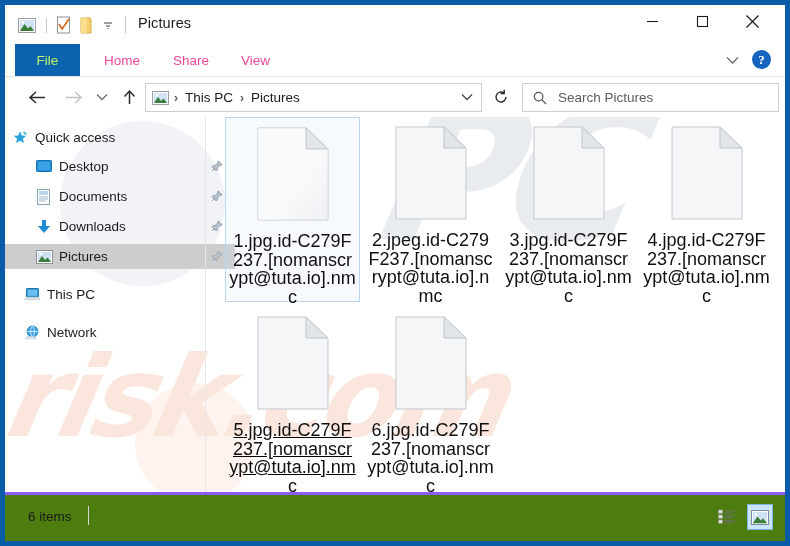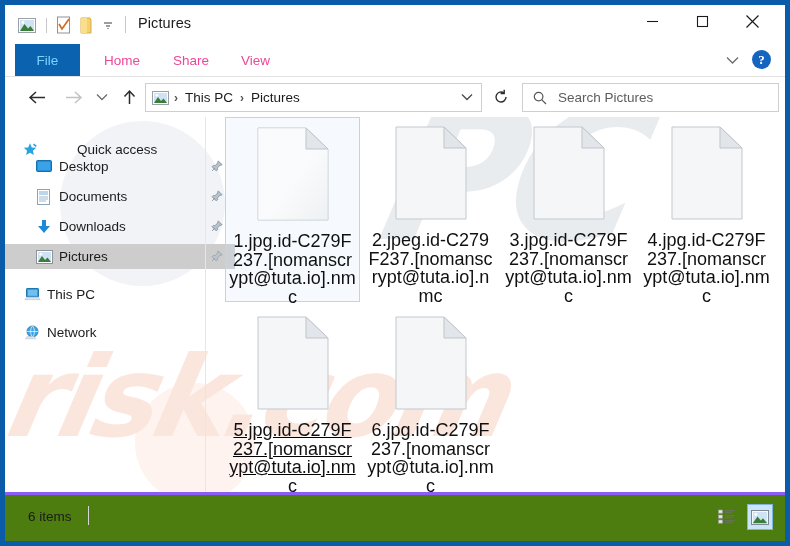--- a/index.html
+++ b/index.html
@@ -70,21 +70,21 @@
   
   #ribbon{
     position:absolute;left:0;top:39px;right:0;height:32px;
     background:#ffffff;border-bottom:1px solid #e3e3e3;
   }
   .tab{
     position:absolute;top:0;height:32px;
     display:flex;align-items:center;justify-content:center;
     font-size:13.5px;color:#ec4899;
   }
-  #tab-file{left:10px;width:65px;background:#0b63b0;color:#7dd3fc;}
+  #tab-file{left:10px;width:65px;background:#0b63b0;color:#bef264;}
   #tab-home{left:85px;width:64px;}
   #tab-share{left:155px;width:62px;}
   #tab-view{left:223px;width:55px;}
   #ribbon-chevron{position:absolute;right:43px;top:7px;width:20px;height:18px;
      display:flex;align-items:center;justify-content:center;}
   #help-btn{
     position:absolute;right:14px;top:6px;width:19px;height:19px;border-radius:50%;
     background:#1565c0;color:#ffffff;font-size:13px;font-weight:bold;
     display:flex;align-items:center;justify-content:center;
     font-family:"Liberation Serif", serif;
@@ -296,21 +296,21 @@
         </svg>
       </span>
       <span id="search-placeholder">Search Pictures</span>
     </div>
   </div>
 
   <div id="content">
 
     <div id="sidebar">
 
-      <div class="nav-item" style="top:20px;padding-left:16px;gap:32px;">
+      <div class="nav-item" style="top:8px;padding-left:6px;">
         <span class="ni-icon">
           <svg width="16" height="16" viewBox="0 0 16 16">
             <path d="M8 1.3 L9.8 5.4 L14.2 5.8 L10.9 8.8 L11.9 13.1 L8 10.8 L4.1 13.1 L5.1 8.8 L1.8 5.8 L6.2 5.4 Z" fill="#29a3dc"></path>
             <path d="M11.5 2.2 L14.3 4.4" stroke="#29a3dc" stroke-width="1.6"></path>
           </svg>
         </span>
         <span class="ni-label">Quick access</span>
       </div>
 
       <div class="nav-item" style="top:37px;padding-left:30px;">

